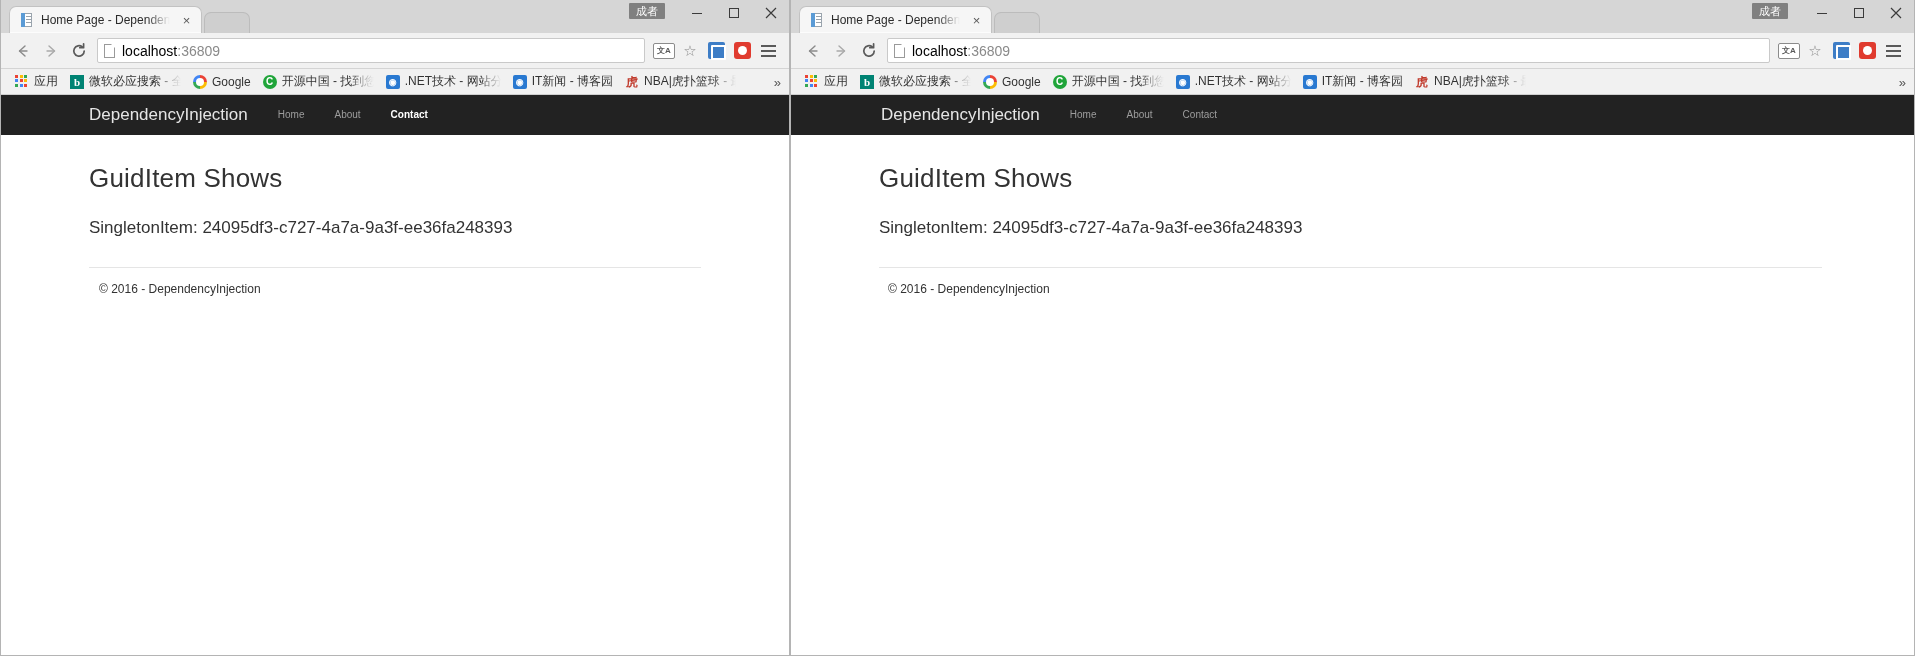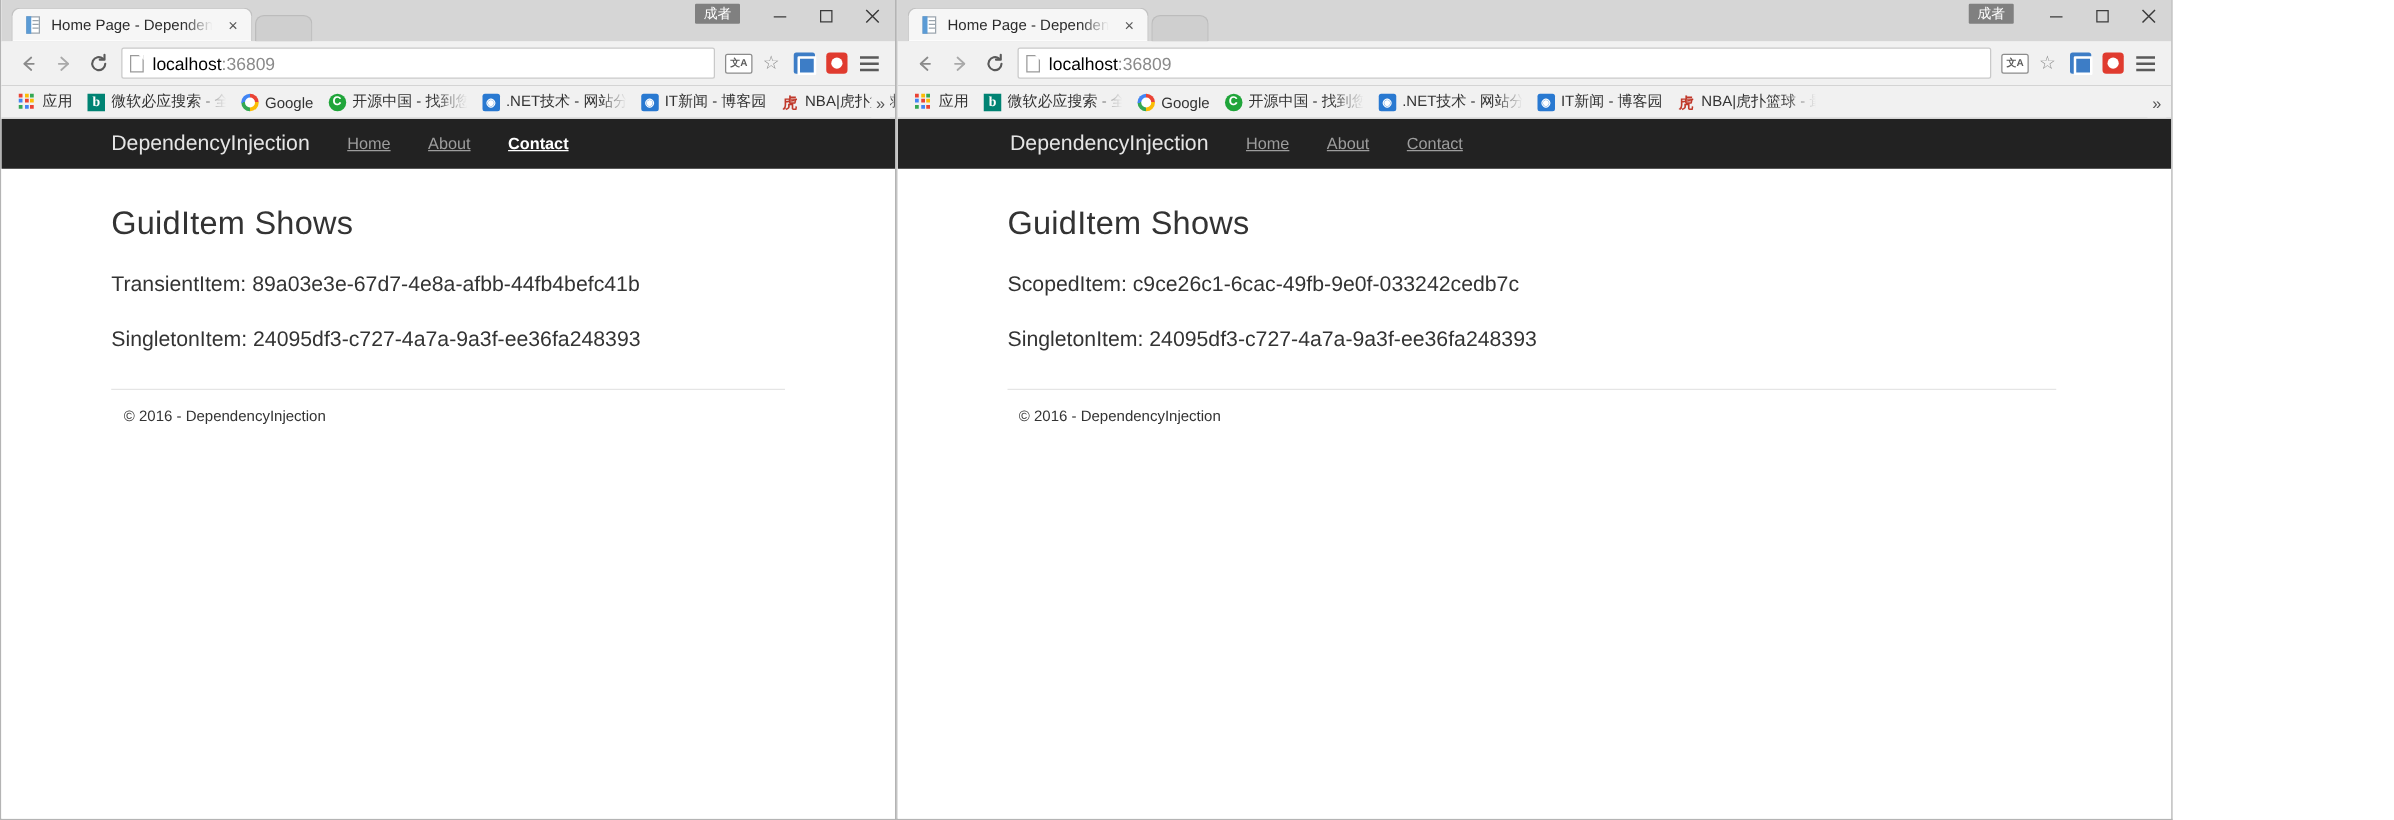--- a/index.html
+++ b/index.html
@@ -2,21 +2,21 @@
 <html><head>
 <meta charset="utf-8">
 <style>
   * { box-sizing: border-box; margin: 0; padding: 0; }
   html, body {
     width: 1915px; height: 656px;
     background: #ffffff;
     font-family: "Liberation Sans", sans-serif;
     overflow: hidden;
   }
-  .desktop { position: relative; width: 1738px; height: 656px; display: flex; background:#d8d8d8; }
+  .desktop { position: relative; width: 1915px; height: 656px; display: flex; background:#d8d8d8; }
 
   
   .window {
     position: relative;
     height: 656px;
     background: #ffffff;
     border: 1px solid #b4b4b4;
     border-top: none;
     display: flex;
     flex-direction: column;
@@ -226,22 +226,22 @@
     height: 40px;
     display: flex; align-items: center;
   }
   .navbar-inner { display:flex; align-items:center; width:100%; }
   .brand {
     color: #e5e5e5; font-size: 17px;
     padding: 0 15px;
     line-height: 40px;
   }
   .navlink {
-    color: #9d9d9d; font-size: 13px;
-    padding: 0 15px; line-height: 40px; text-decoration: underline;
+    color: #9d9d9d; font-size: 10px;
+    padding: 0 15px; line-height: 40px;
   }
   .navlink.active { color: #ffffff; font-weight: bold; }
   .page-h2 { font-size: 26px; font-weight: normal; color: #333333; letter-spacing: .2px; }
   .page-p { font-size: 17px; color: #333333; }
   .hr { border-top: 1px solid #e5e5e5; }
   .footer-p { font-size: 12px; color: #333333; }
 
   
   .left .brand { padding-left: 0; margin-left: 88px; }
   .left .page-h2 { margin: 28px 0 0 88px; }
@@ -393,21 +393,20 @@
       <div class="navbar-site">
         <div class="navbar-inner">
           <span class="brand">DependencyInjection</span>
           <span class="navlink">Home</span>
           <span class="navlink">About</span>
           <span class="navlink active">Contact</span>
         </div>
       </div>
 
       <h2 class="page-h2">GuidItem Shows</h2>
-      <p class="page-p">TransientItem: 89a03e3e-67d7-4e8a-afbb-44fb4befc41b</p>
       <p class="page-p">SingletonItem: 24095df3-c727-4a7a-9a3f-ee36fa248393</p>
       <div class="hr"></div>
       <p class="footer-p">© 2016 - DependencyInjection</p>
     </div>
   </div>
 
   <div class="window right">
 
     <div class="tabstrip">
       <div class="tab">
@@ -537,20 +536,19 @@
       <div class="navbar-site">
         <div class="navbar-inner">
           <span class="brand">DependencyInjection</span>
           <span class="navlink">Home</span>
           <span class="navlink">About</span>
           <span class="navlink">Contact</span>
         </div>
       </div>
 
       <h2 class="page-h2">GuidItem Shows</h2>
-      <p class="page-p">ScopedItem: c9ce26c1-6cac-49fb-9e0f-033242cedb7c</p>
       <p class="page-p">SingletonItem: 24095df3-c727-4a7a-9a3f-ee36fa248393</p>
       <div class="hr"></div>
       <p class="footer-p">© 2016 - DependencyInjection</p>
     </div>
   </div>
 
 </div>
 
 </body></html>

